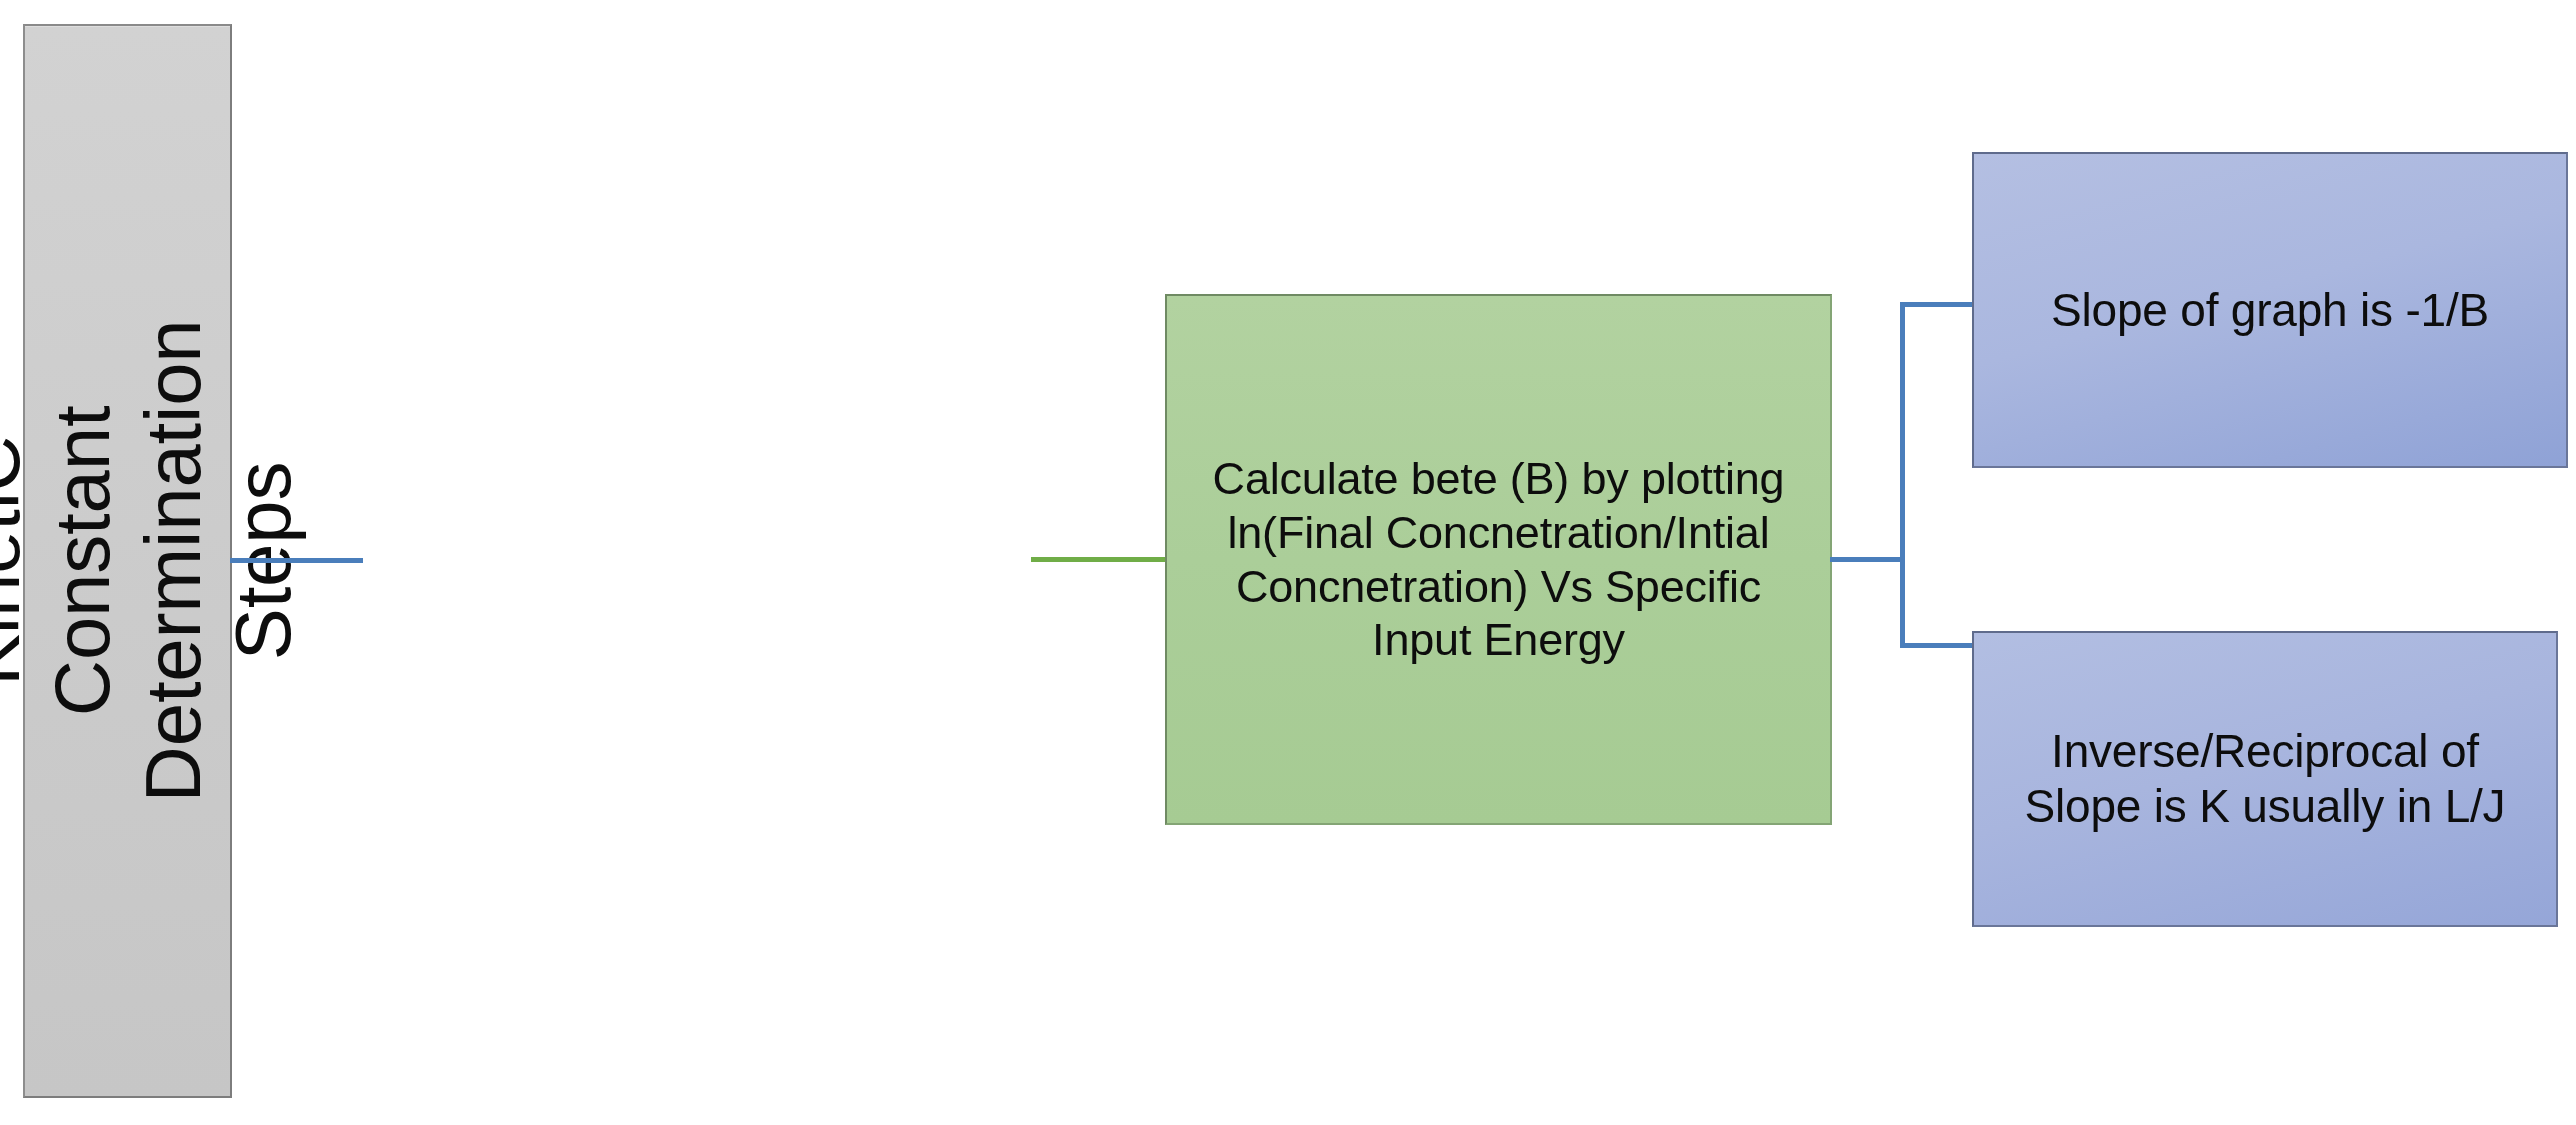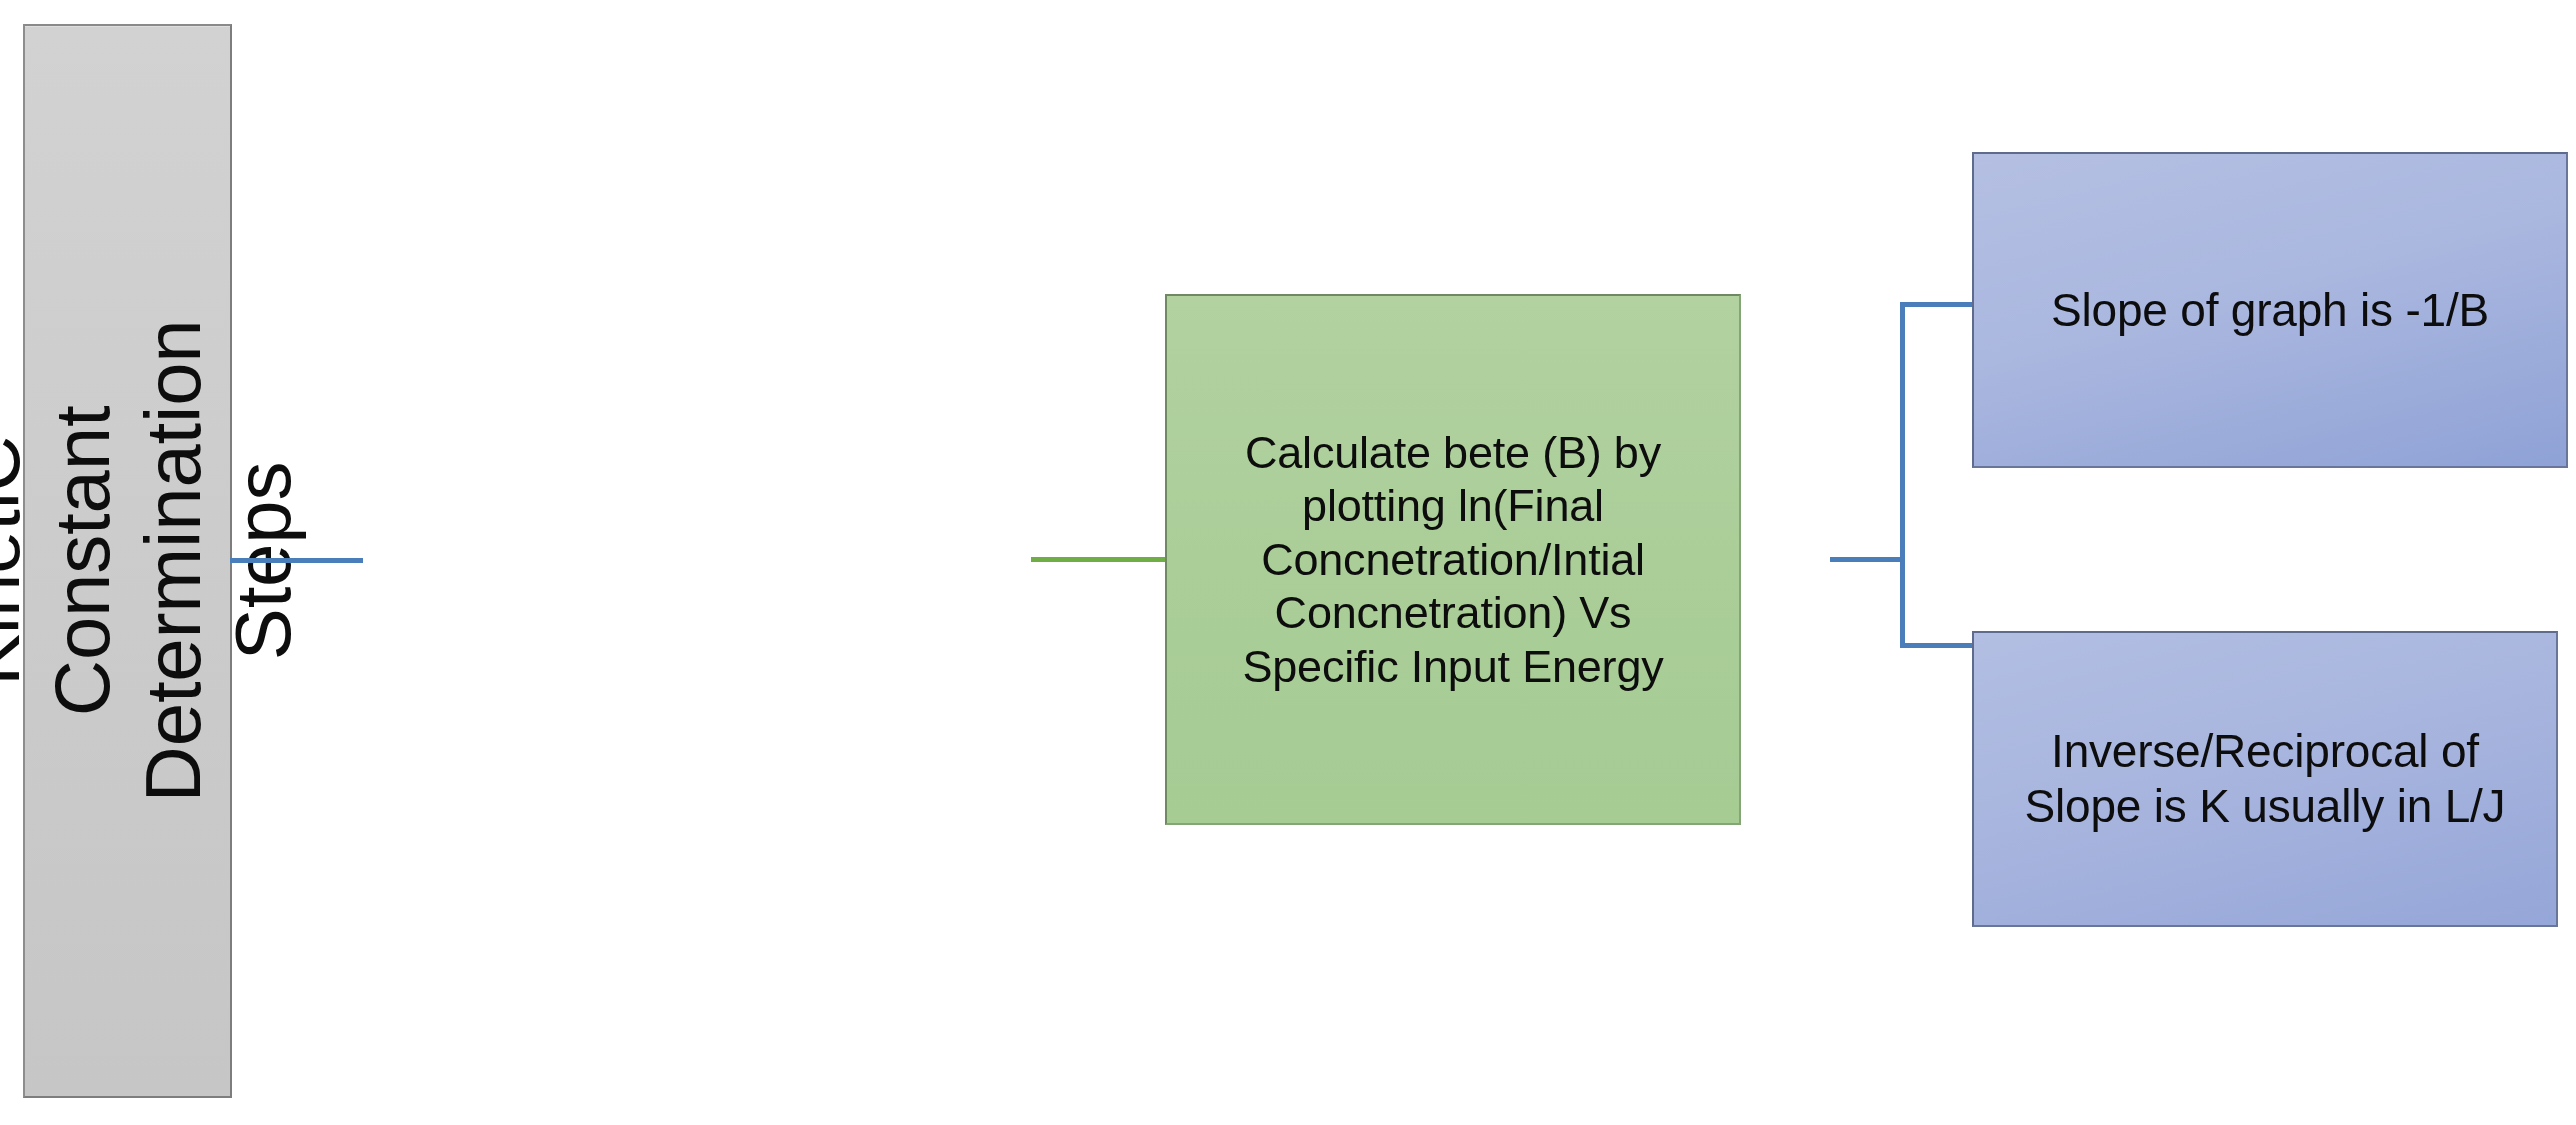--- a/index.html
+++ b/index.html
@@ -70,21 +70,21 @@
     background: linear-gradient(180deg, #b4cde9 0%, #aecbe8 50%, #a8c6e6 100%);
     border: 2.4px solid #8aa6c4;
     border-top-color: #6e7f92;
     border-left-color: #6e7f92;
     font-size: 45px;
   }
 
   #node-calculate {
     left: 1165px;
     top: 294px;
-    width: 576px;
+    width: 667px;
     height: 531px;
     background: linear-gradient(180deg, #b2d2a0 0%, #abce99 50%, #a6cb93 100%);
     border: 2.4px solid #84a575;
     border-top-color: #6f8a63;
     border-left-color: #6f8a63;
     font-size: 45px;
   }
 
   #node-slope {
     left: 1972px;

